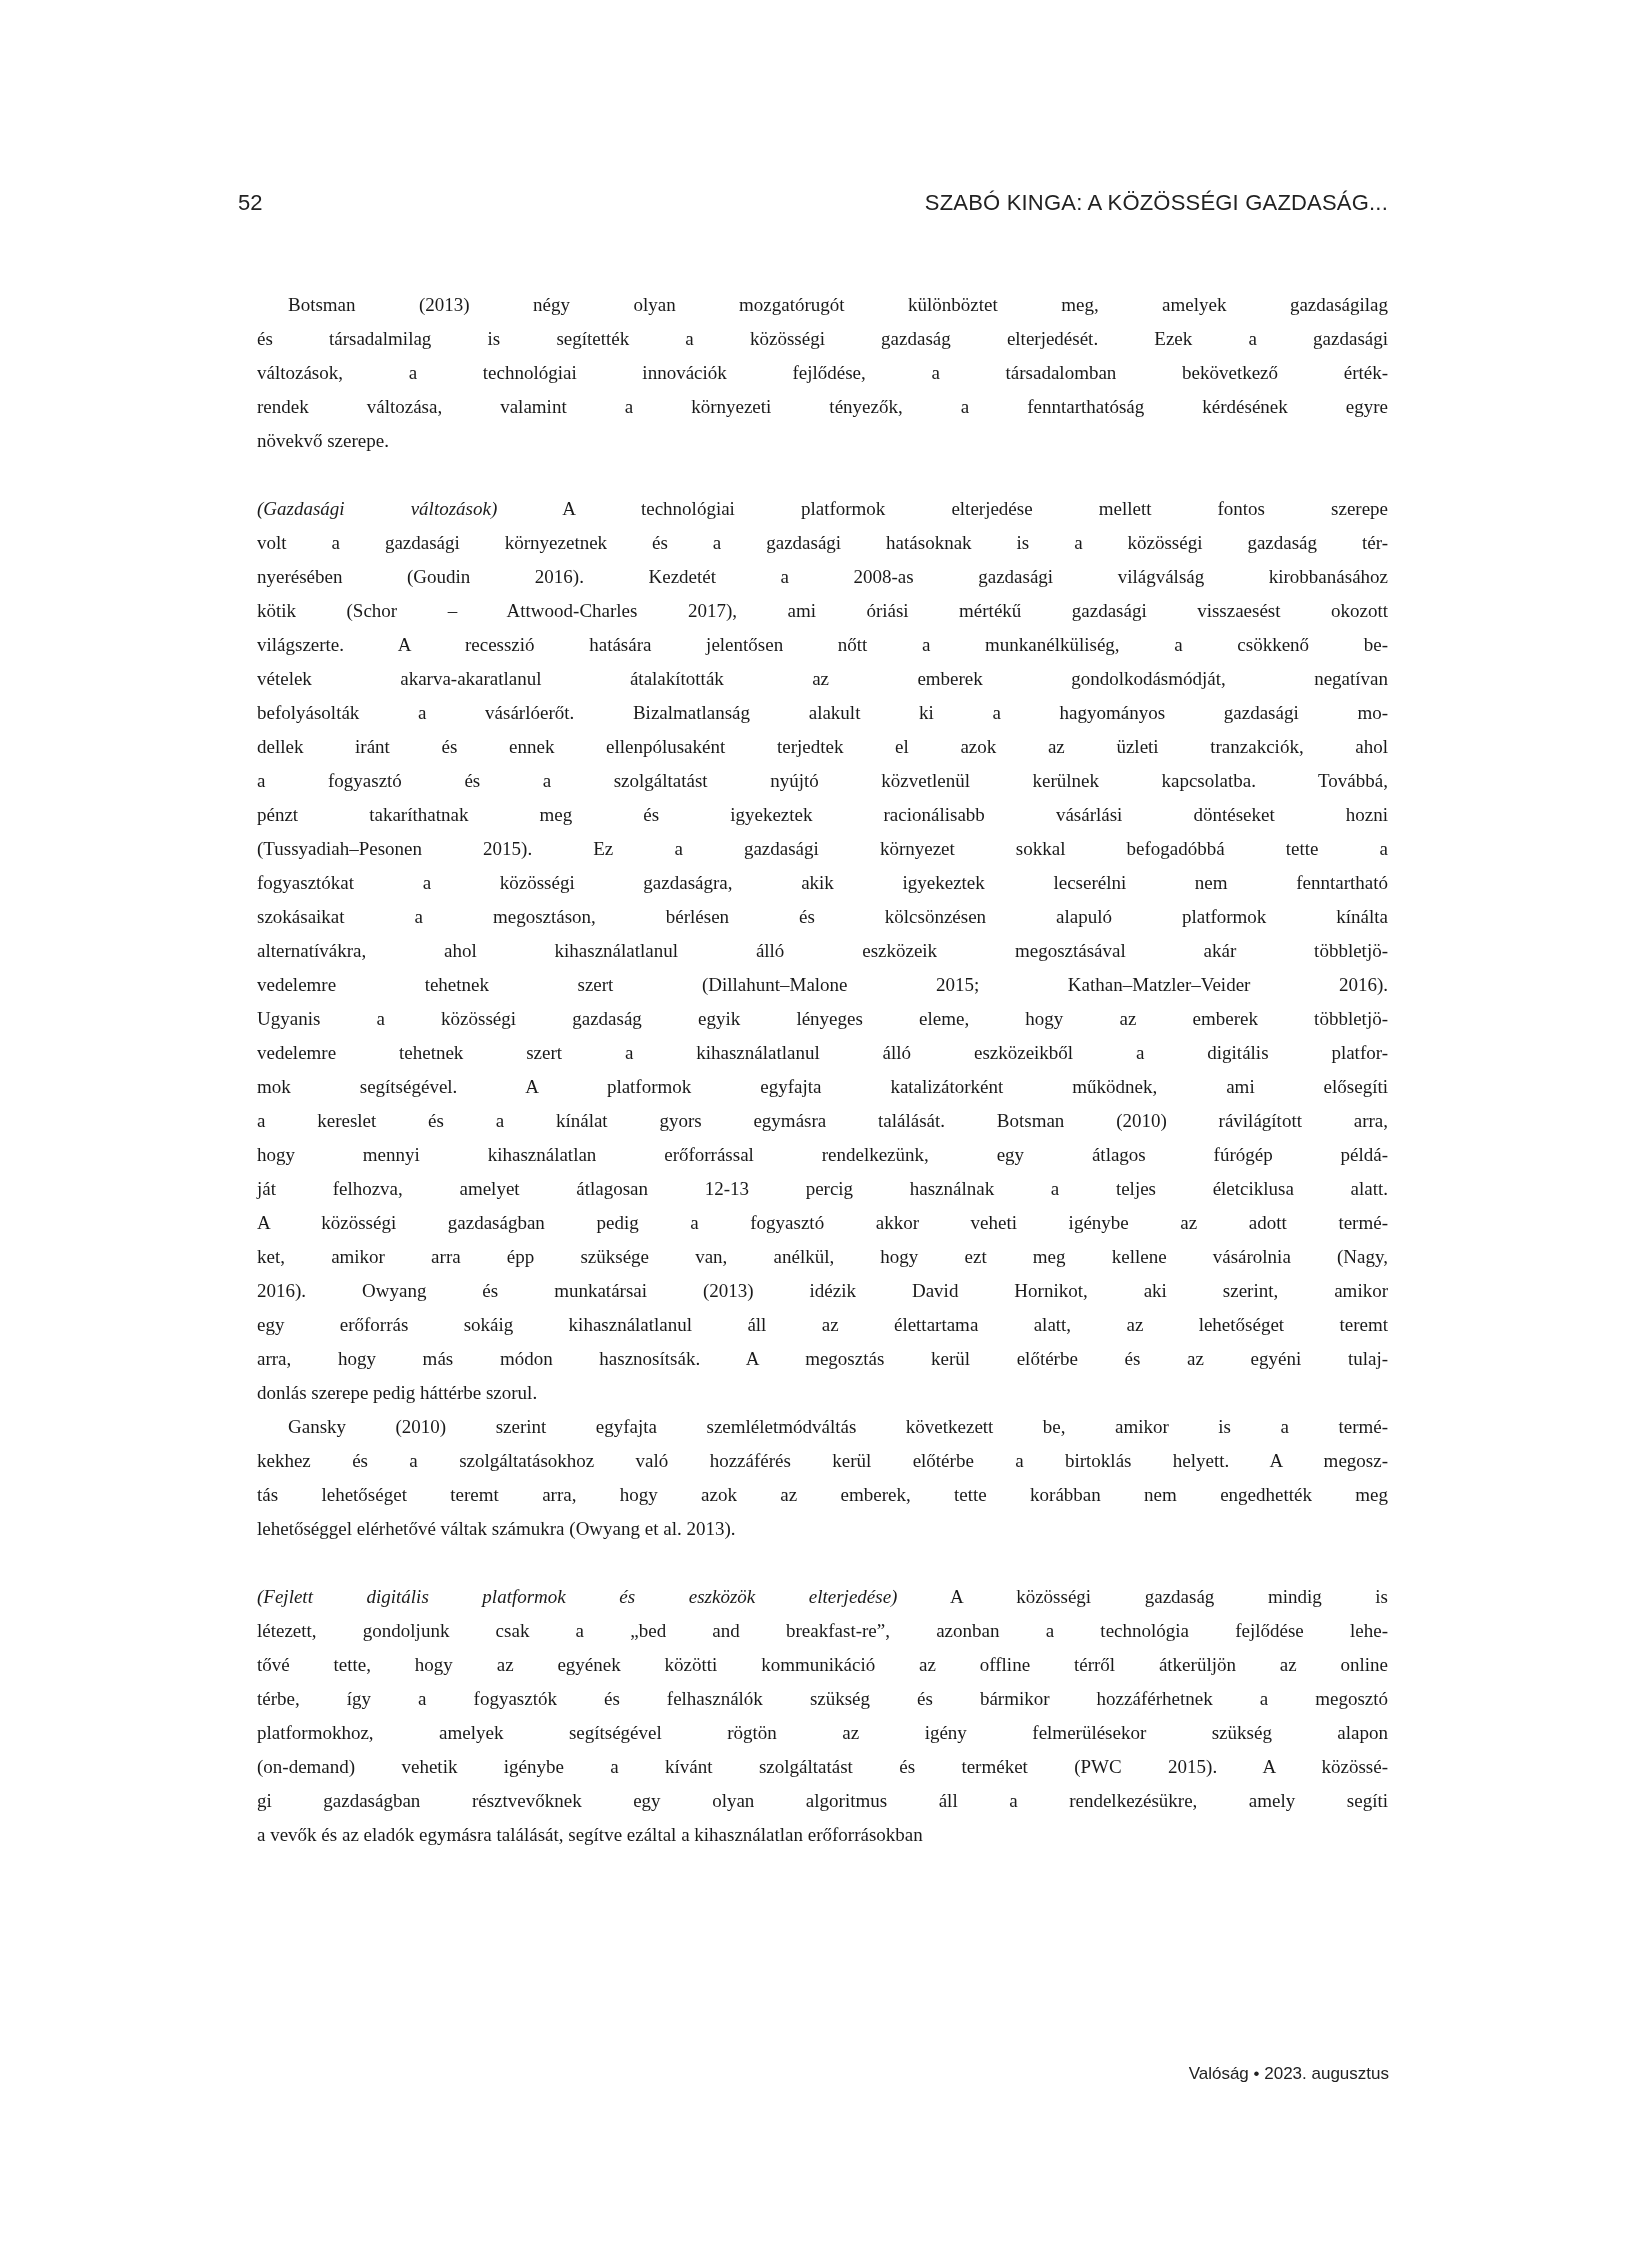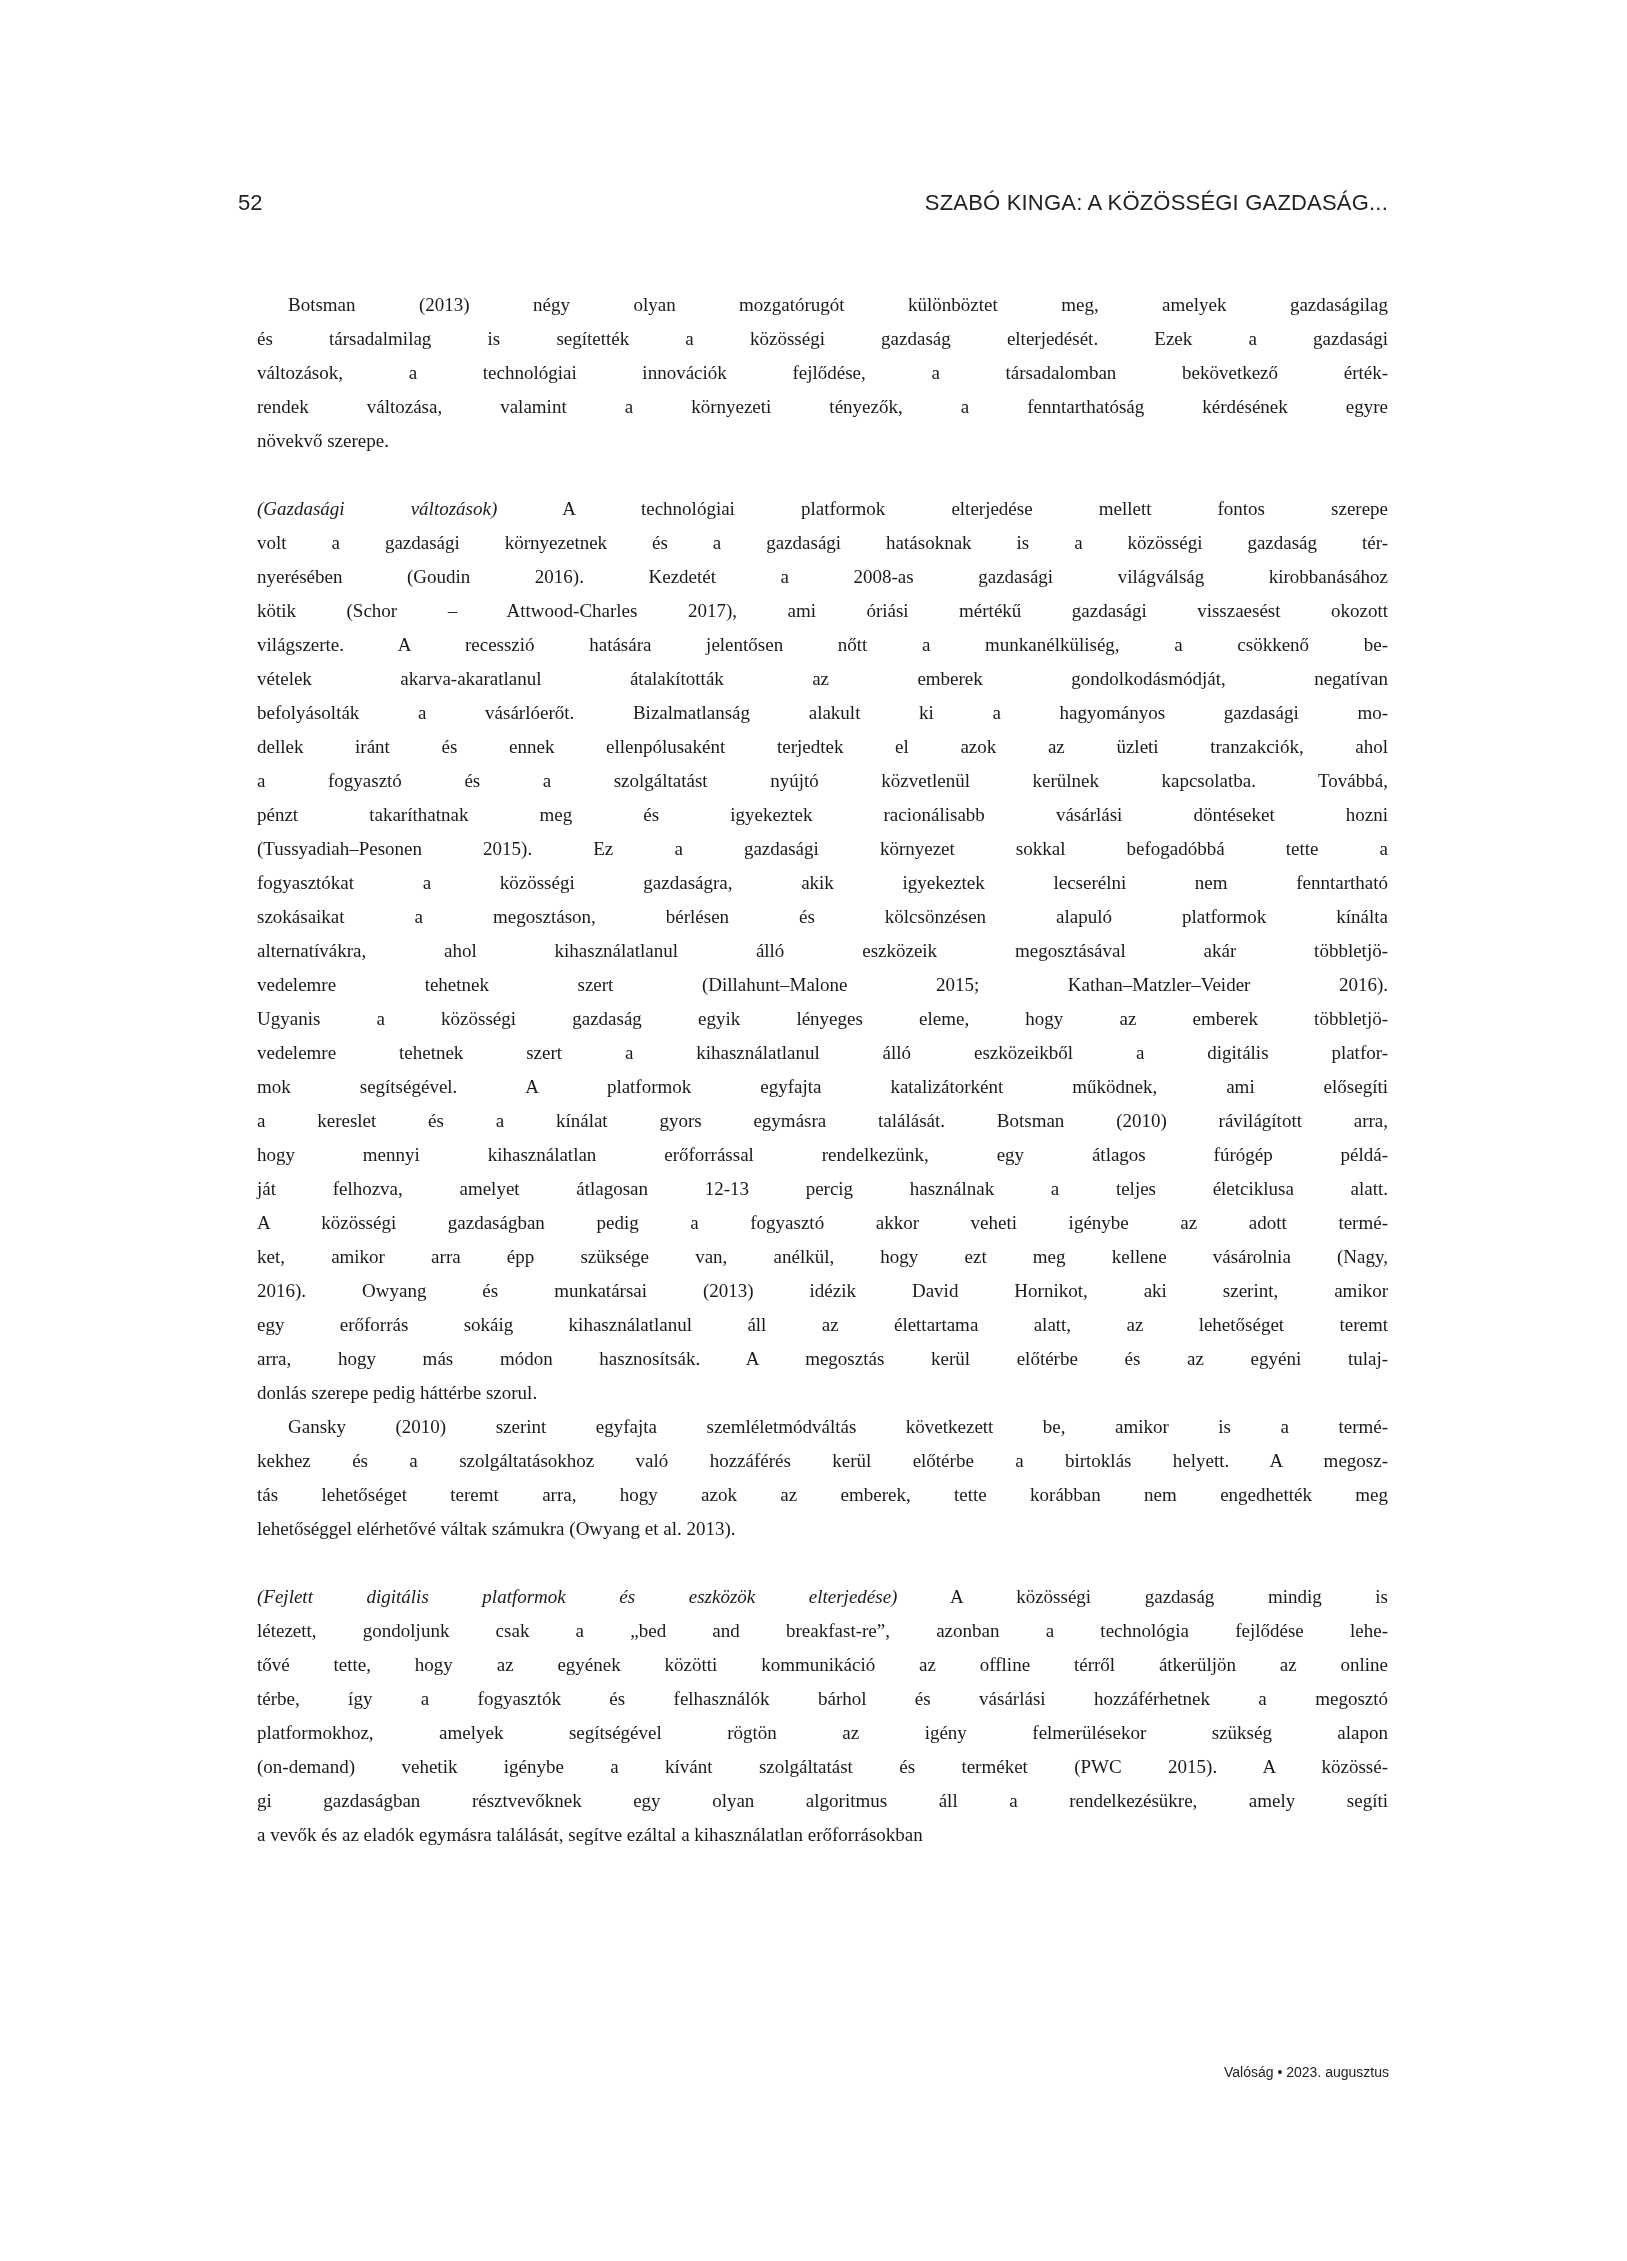--- a/index.html
+++ b/index.html
@@ -11,21 +11,21 @@
     .body-text { position: absolute; top: 288px; left: 257px; width: 1131px;
       font-family: "Liberation Serif", serif; font-size: 19px; line-height: 34px;
       text-align: justify; color: #1a1a1a; }
     .line { display: block; white-space: nowrap; text-align: justify; text-align-last: justify; height: 34px; overflow: visible; }
     .line.last { text-align-last: left; }
     .line.indent { padding-left: 31px; }
     .para { margin: 0; }
     .para.gap { margin-top: 34px; }
     .lead { font-style: italic; }
     .footer { position: absolute; top: 2064px; right: 239px;
-      font-family: "Liberation Sans", sans-serif; font-size: 14px; color: #222; }
+      font-family: "Liberation Sans", sans-serif; font-size: 17px; color: #222; }
   </style>
 </head>
 <body>
 
 <div class="header">
   <span class="page-num">52</span>
   <span class="running-title">SZABÓ KINGA: A KÖZÖSSÉGI GAZDASÁG...</span>
 </div>
 
 <div class="body-text" id="body-text">
@@ -68,21 +68,21 @@
     <div class="para">
       <span class="line indent"><span>Gansky (2010) szerint egyfajta szemléletmódváltás következett be, amikor is a termé-</span></span>
       <span class="line"><span>kekhez és a szolgáltatásokhoz való hozzáférés kerül előtérbe a birtoklás helyett. A megosz-</span></span>
       <span class="line"><span>tás lehetőséget teremt arra, hogy azok az emberek, tette korábban nem engedhették meg</span></span>
       <span class="line last"><span>lehetőséggel elérhetővé váltak számukra (Owyang et al. 2013).</span></span>
     </div>
     <div class="para gap">
       <span class="line"><span class="lead">(Fejlett digitális platformok és eszközök elterjedése)</span><span> A közösségi gazdaság mindig is</span></span>
       <span class="line"><span>létezett, gondoljunk csak a „bed and breakfast-re”, azonban a technológia fejlődése lehe-</span></span>
       <span class="line"><span>tővé tette, hogy az egyének közötti kommunikáció az offline térről átkerüljön az online</span></span>
-      <span class="line"><span>térbe, így a fogyasztók és felhasználók bárhol és vásárlási hozzáférhetnek a megosztó</span></span>
+      <span class="line"><span>térbe, így a fogyasztók és felhasználók szükség és bármikor hozzáférhetnek a megosztó</span></span>
       <span class="line"><span>platformokhoz, amelyek segítségével rögtön az igény felmerülésekor szükség alapon</span></span>
       <span class="line"><span>(on-demand) vehetik igénybe a kívánt szolgáltatást és terméket (PWC 2015). A közössé-</span></span>
       <span class="line"><span>gi gazdaságban résztvevőknek egy olyan algoritmus áll a rendelkezésükre, amely segíti</span></span>
       <span class="line last"><span>a vevők és az eladók egymásra találását, segítve ezáltal a kihasználatlan erőforrásokban</span></span>
     </div>
   </div>
 
 <div class="footer">Valóság • 2023. augusztus</div>
 
 

